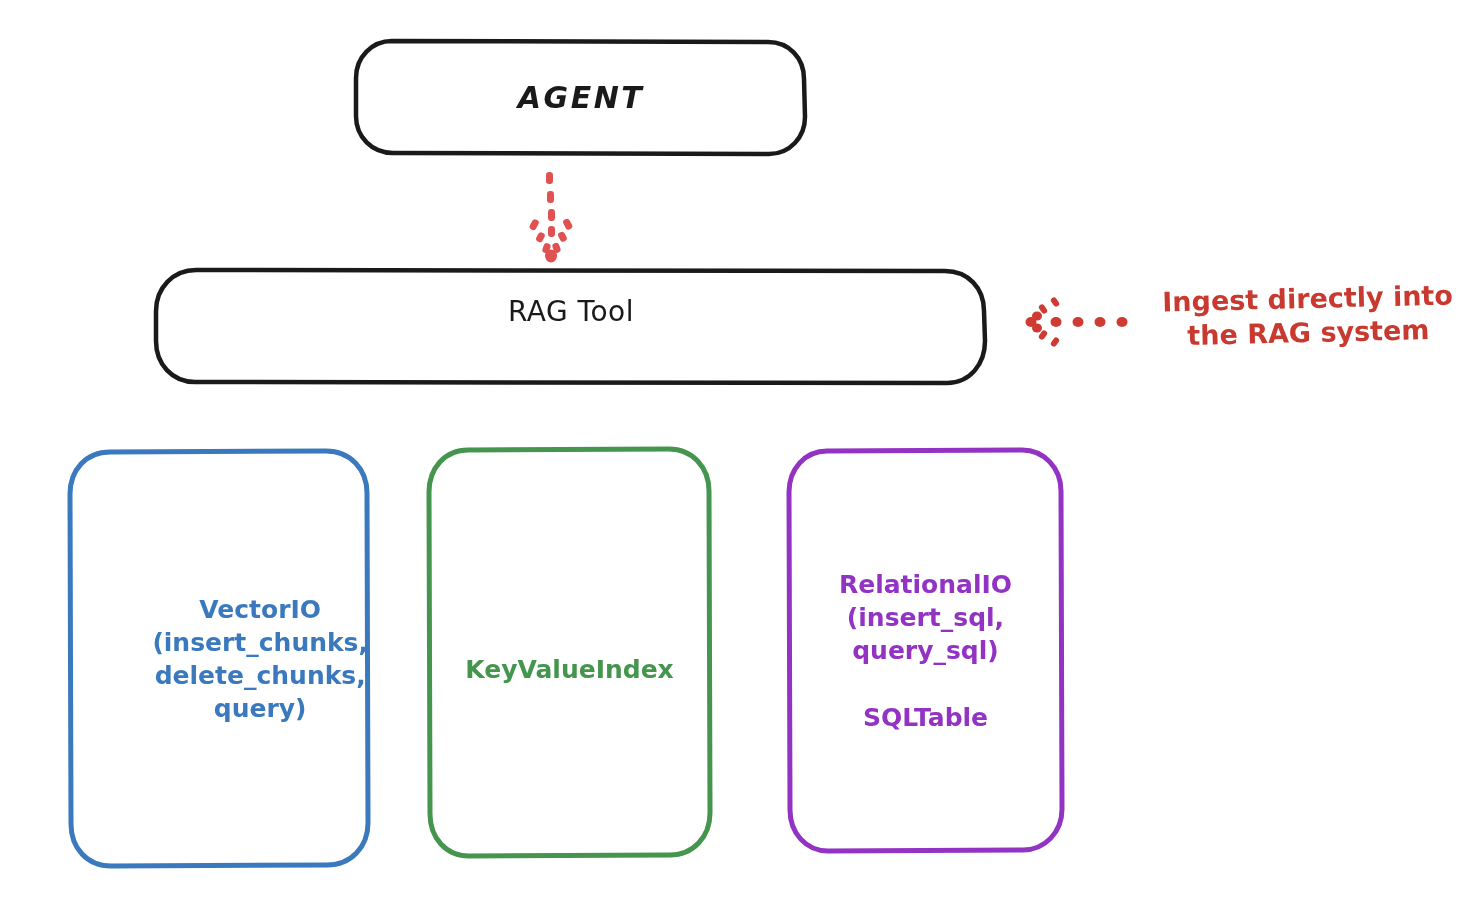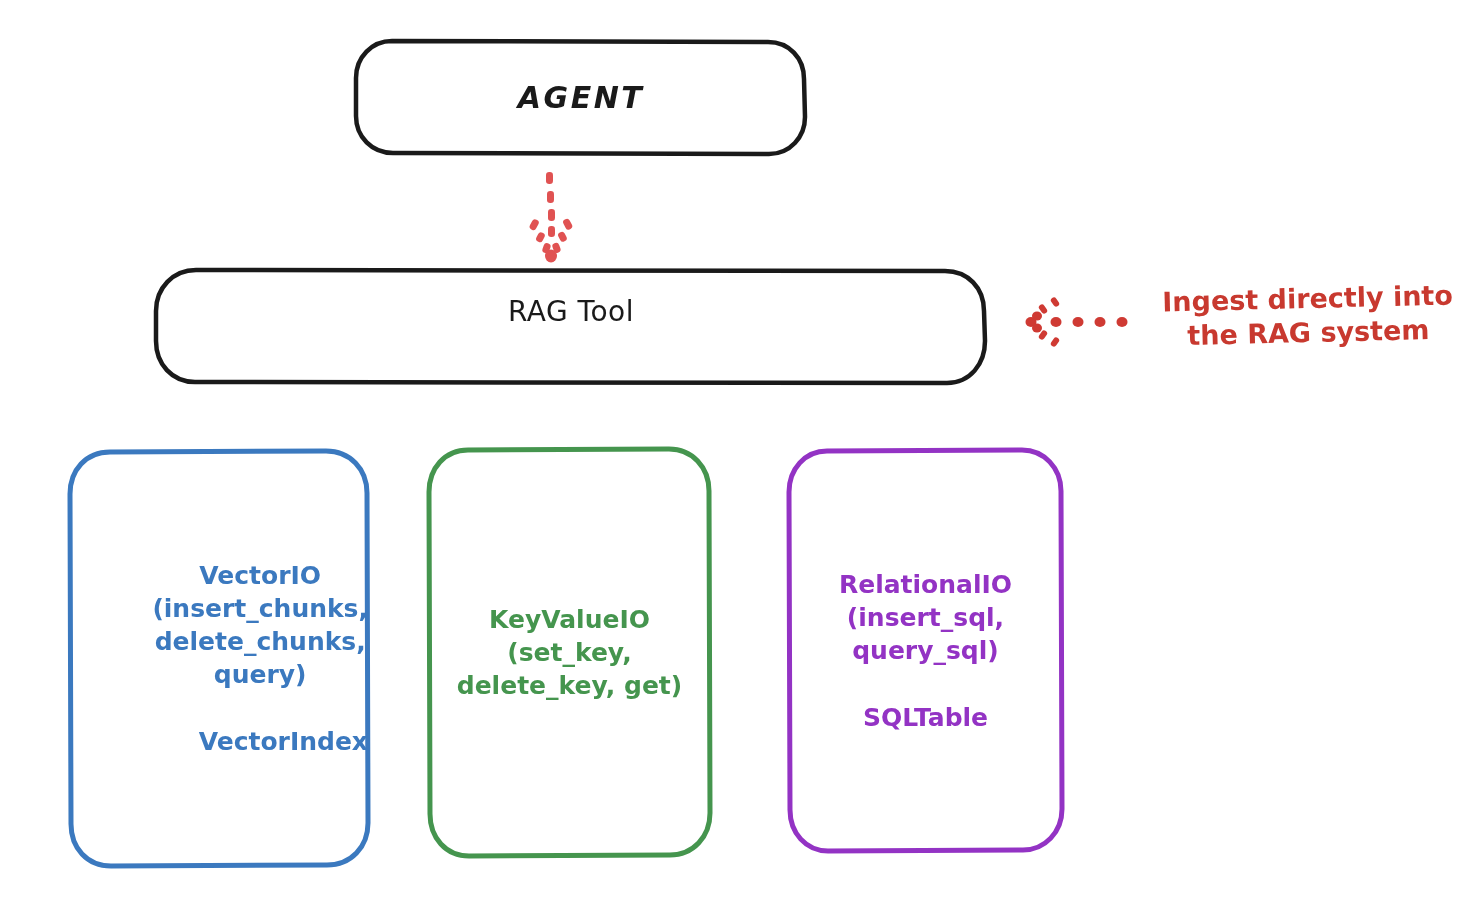--- a/index.html
+++ b/index.html
@@ -170,27 +170,24 @@
 
 <div class="node-label" style="left:156px; top:270px; width:830px; height:82px;">
   <span class="rag-text">RAG Tool</span>
 </div>
 
 <div class="node-label" style="left:70px; top:451px; width:298px; height:415px;align-items:flex-end;">
   <span class="store-text blue-fg">VectorIO
 (insert_chunks,
 delete_chunks,
 query)</span>
-  <span class="store-text secondary blue-fg">VectorIndex</span>
 </div>
 
 <div class="node-label" style="left:429px; top:449px; width:281px; height:407px;">
-  <span class="store-text green-fg">KeyValueIO
-(set_key,
-delete_key, get)</span>
+  <span class="store-text secondary green-fg">KeyValueIndex</span>
 </div>
 
 <div class="node-label" style="left:789px; top:450px; width:273px; height:401px;">
   <span class="store-text purple-fg">RelationalIO
 (insert_sql,
 query_sql)</span>
   <span class="store-text secondary purple-fg">SQLTable</span>
 </div>
 
 <div class="note-text" style="left:1140px; top:282px; width:336px;">Ingest directly into

